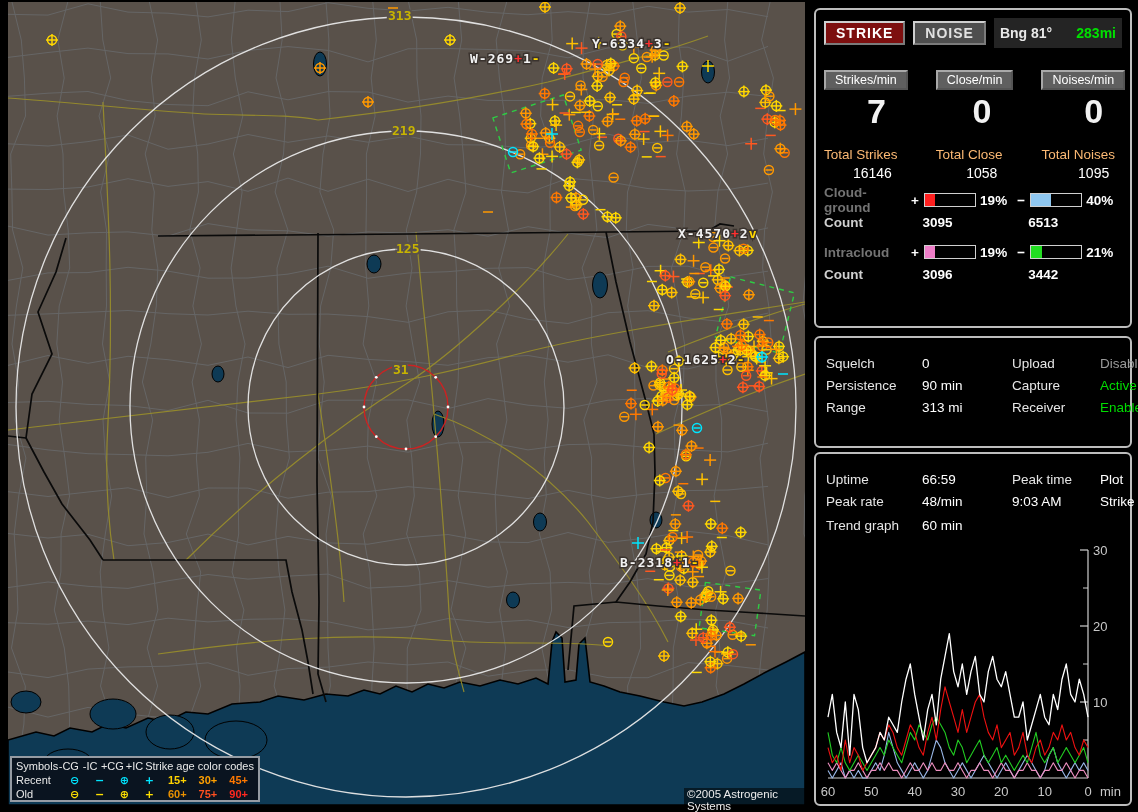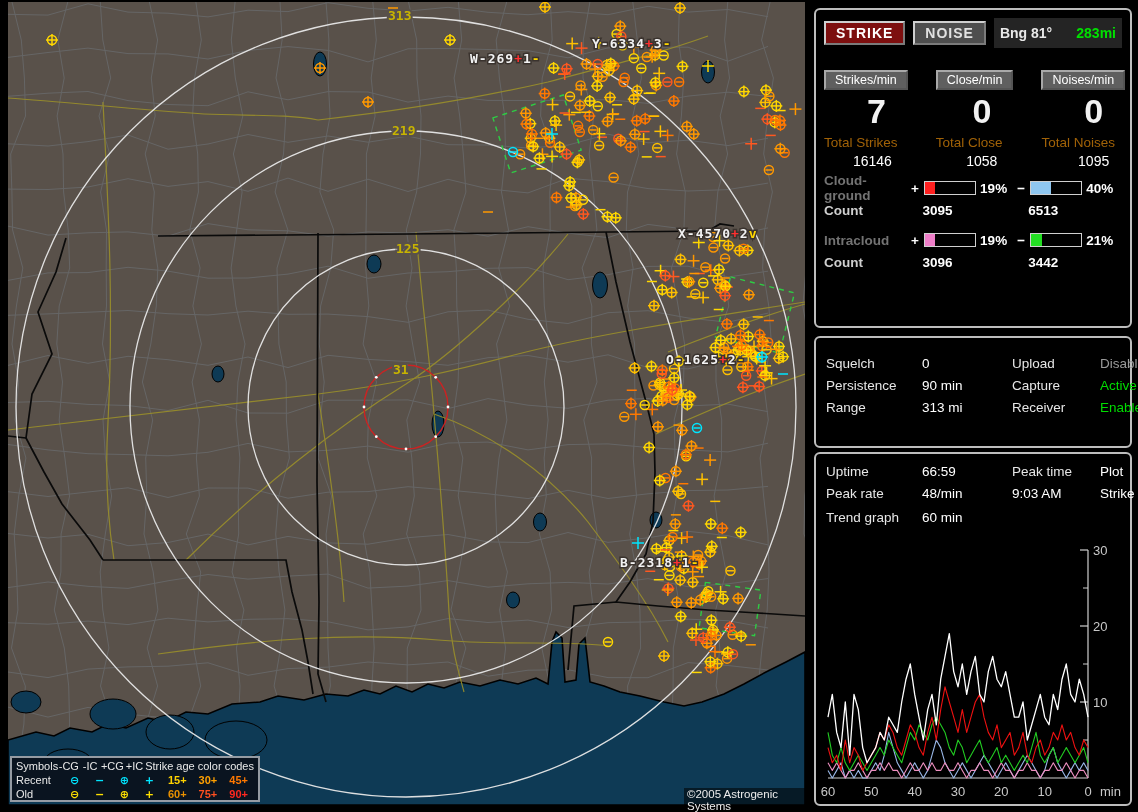--- a/index.html
+++ b/index.html
@@ -37,21 +37,21 @@
   .btn.strike{background:#7d0f0f;color:#fff;}
   .btn.noise{background:#4e4e4e;color:#e2e2e2;}
   .bng{margin-left:auto;width:140px;height:22px;background:#242424;display:flex;align-items:center;
        justify-content:space-between;padding:4px 6px;font-weight:bold;font-size:14px;}
   .bng .bngv{color:#00e000;}
 
   .cols{display:grid;grid-template-columns:1fr 1fr 1fr;column-gap:28px;margin-top:22px;}
   .minibtn{display:inline-block;background:#5f5f5f;color:#fff;border:2px outset #a8a8a8;
            font-size:12.5px;padding:1px 9px;font-family:inherit;}
   .big{font-size:34px;font-weight:bold;color:#f2f2f2;text-align:right;padding-right:22px;margin-top:2px;}
-  .tlab{font-size:13.5px;color:#a16207;margin-top:4px;}
+  .tlab{font-size:13.5px;color:#fdba74;margin-top:16px;}
   .tval{font-size:14px;color:#fff;text-align:right;padding-right:16px;margin-top:3px;}
 
   .dtitle{margin-top:24px;font-size:13.5px;color:#b9b9b9;border-bottom:1px solid #9a9a9a;padding-bottom:2px;}
   .drow{display:flex;align-items:center;height:22px;margin-top:8px;font-size:13.5px;}
   .dlabel{width:96px;font-weight:bold;color:#737373;}
   .sign{width:12px;text-align:center;font-weight:bold;color:#fff;}
   .bar{width:56px;height:12px;border:1px solid #d0d0d0;background:#000;margin:0 4px;}
   .fill{height:100%;}
   .pct{width:40px;font-weight:bold;color:#fff;}
   .crow{display:flex;height:18px;margin-top:4px;font-size:13.5px;}
@@ -1970,21 +1970,21 @@
       <span class="g-val v-green">Active</span>
 
       <span class="g-label">Range</span>
       <span class="g-val">313 mi</span>
       <span class="g-label">Receiver</span>
       <span class="g-val v-green">Enabled</span>
     </div>
   </div>
 
   <div id="panelC" class="panel">
-    <div class="grid4" style="margin-top:0;">
+    <div class="grid4" style="margin-top:8px;">
       <span class="g-label">Uptime</span>
       <span class="g-val">66:59</span>
       <span class="g-label">Peak time</span>
       <span class="g-val">Plot</span>
 
       <span class="g-label">Peak rate</span>
       <span class="g-val">48/min</span>
       <span class="g-val">9:03 AM</span>
       <span class="g-val">Strike</span>
     </div>

